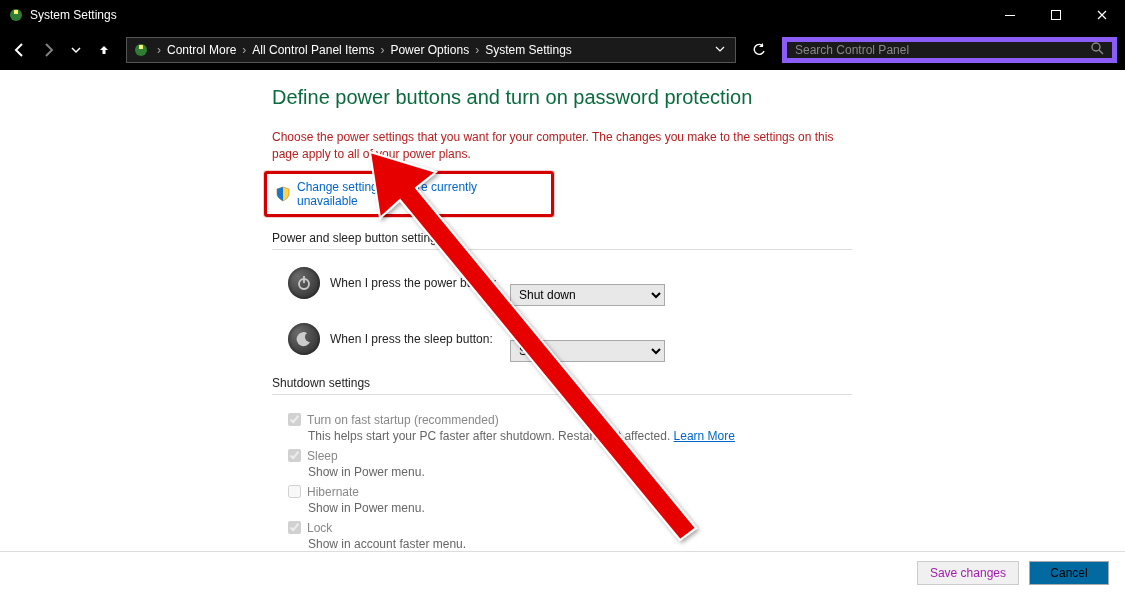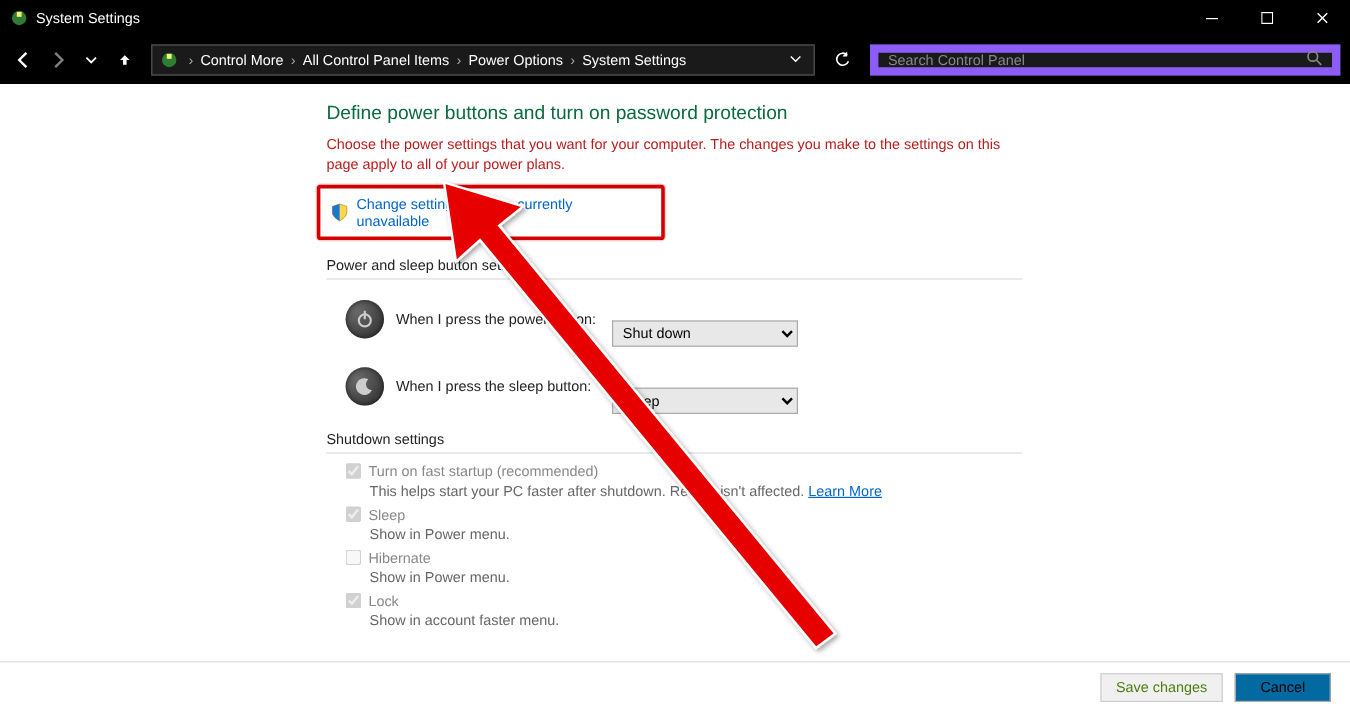--- a/index.html
+++ b/index.html
@@ -71,24 +71,24 @@
   }
   .crumb-sep { color: #aaa; padding: 0 2px; }
   .addr-tail { margin-left: auto; display: flex; align-items: center; gap: 10px; padding-right: 4px; }
   .refresh-btn {
     width: 26px; height: 26px;
     display: flex; align-items: center; justify-content: center;
     color: #fff;
     margin-right: 6px;
   }
   .search-box {
-    width: 392px;
+    width: 335px;
     height: 26px;
     background: #1a1a1a;
-    border: 7px solid #8b5cf6;
+    border: 5px solid #8b5cf6;
     display: flex;
     align-items: center;
     padding: 0 8px;
   }
   .search-box input {
     flex: 1;
     background: transparent;
     border: none;
     color: #fff;
     font-size: 12px;
@@ -105,23 +105,23 @@
     overflow: auto;
   }
   .content-inner {
     margin: 16px auto 0;
     width: 590px;
     padding-right: 10px;
   }
   .content-inner.shifted { margin-left: 272px; }
   h1.page-title {
     color: #0a6b3c;
-    font-size: 16px;
+    font-size: 20px;
     font-weight: normal;
-    margin-bottom: 8px;
+    margin-bottom: 20px;
   }
   .page-desc {
     color: #b91c1c;
     font-size: 12px;
     line-height: 1.4;
     margin-bottom: 8px;
   }
   .change-link-row {
     display: flex;
     align-items: center;
@@ -163,21 +163,21 @@
   select.combo {
     width: 155px;
     height: 22px;
     font-size: 12px;
     background: #e8e8e8;
     border: 1px solid #aaa;
     padding: 0 4px;
     margin-top: 24px;
   }
 
-  .shutdown-list { margin-top: 8px; }
+  .shutdown-list { margin-top: 18px; }
   .chk-row {
     margin: 6px 0 0 16px;
     color: #888;
   }
   .chk-row label {
     display: flex; align-items: center; gap: 6px;
     font-size: 12px;
   }
   .chk-row input[type=checkbox] {
     width: 13px; height: 13px;
@@ -205,21 +205,21 @@
   }
   .footer button {
     min-width: 80px;
     height: 24px;
     font-size: 12px;
     border: 1px solid #aaa;
     background: #0369a1;
     padding: 0 12px;
   }
   .footer button:disabled {
-    color: #4d7c0f;
+    color: #a21caf;
     background: #f0f0f0;
     border-color: #ccc;
   }
 
   
   .arrow-overlay {
     position: absolute;
     top: 0; left: 0;
     width: 1125px; height: 593px;
     pointer-events: none;

